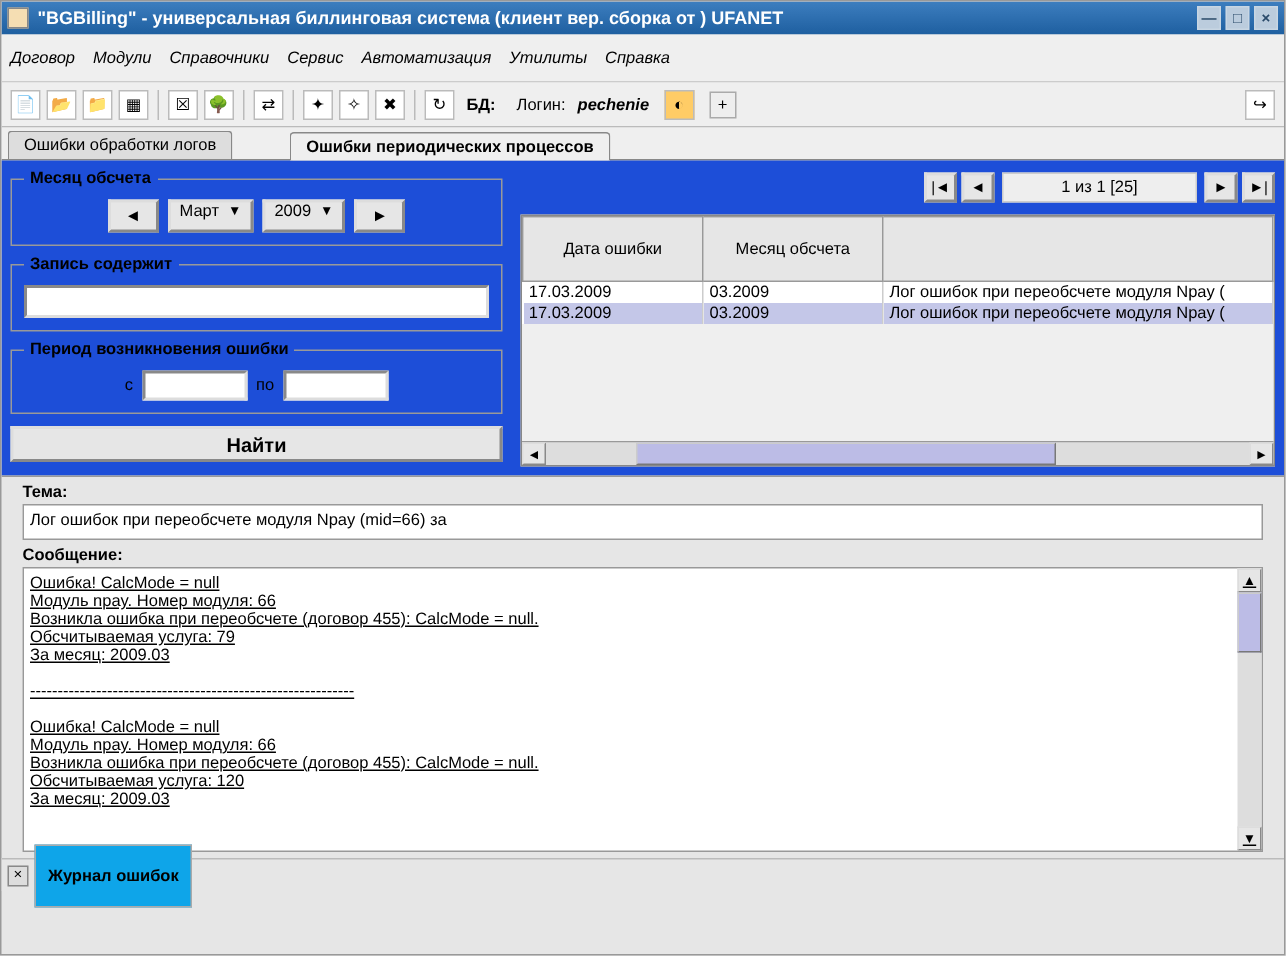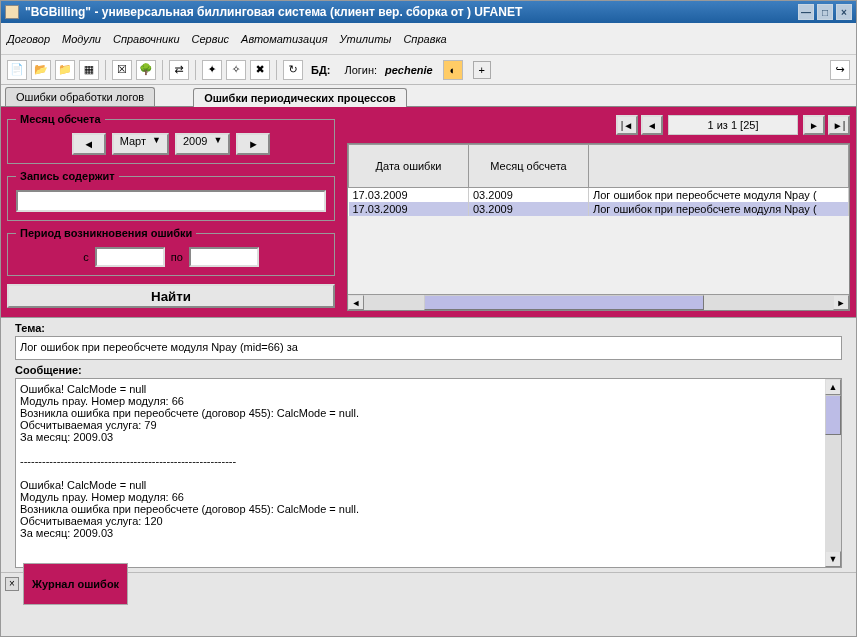--- a/index.html
+++ b/index.html
@@ -15,21 +15,21 @@
   .sep { width:1px; height:20px; background:#bbb; margin:0 2px;}
   .toolbar label { margin-left:4px; font-weight:bold;}
   .toolbar select { width: 130px; height:20px; border:1px solid #888; background:#fff;}
   .toolbar .login { margin-left:10px;}
   .toolbar .loginval { font-weight:bold; margin-left:4px;font-style:italic;}
   .toolbar .plusbtn { margin-left:6px; width:18px; height:18px; border:1px solid #aaa; background:#eee; display:inline-flex;align-items:center;justify-content:center;}
   .toolbar .spacer { flex:1;}
   .tabs { background:#efefef; height:22px; display:flex; align-items:flex-end; border-bottom:1px solid #888; padding-left:4px;gap:36px;}
   .tab { border:1px solid #888; border-bottom:none; padding:3px 10px; background:#ddd; margin-right:2px; border-radius:3px 3px 0 0;}
   .tab.active { background:#efefef; font-weight:bold; position:relative; top:1px;}
-  .content { display:flex; height:210px; background:#be185d;}
+  .content { display:flex; height:210px; background:#1d4ed8;}
   .leftpanel { width:340px; padding:6px;}
   fieldset { border:1px solid #999; padding:8px; margin-bottom:6px; font-size:11px;}
   legend { padding:0 4px; font-weight:bold;}
   .monthrow { display:flex; gap:6px; align-items:center; justify-content:center;}
   .arrowbtn { width:34px; height:22px; border:2px outset #ddd; background:#e6e6e6; display:inline-flex; align-items:center; justify-content:center;}
   .combo { height:22px; border:2px outset #ddd; background:#e6e6e6; display:inline-flex; padding:0 6px; gap:6px;}
   .combo::after { content:"▼"; font-size:9px;}
   .textinput { width:100%; height:22px; border:2px inset #ddd; background:#fff;}
   .periodrow { display:flex; align-items:center; gap:6px; justify-content:center;}
   .periodrow .pinp { width:70px; height:20px; border:2px inset #ddd; background:#fff;}
@@ -44,29 +44,29 @@
   td { border-right:1px solid #ccc; padding:1px 4px; white-space:nowrap; overflow:hidden;}
   tr.selrow td { background:#c4c7e8;}
   .tblspace { flex:1; background:#efefef;}
   .hscroll { height:16px; background:#ddd; display:flex; border-top:1px solid #999;}
   .hscroll .sbtn { width:16px; background:#e6e6e6; border:1px outset #ddd; display:flex;align-items:center;justify-content:center; font-size:9px;}
   .hscroll .track { flex:1; background:#ddd; position:relative;}
   .hscroll .thumb { position:absolute; left:60px; width:280px; top:0; bottom:0; background:#bcbce6; border:1px outset #ccc;}
   .lower { padding:4px 14px; border-top:1px solid #999;}
   .lbllabel { font-weight:bold; font-size:11px; margin-bottom:2px; display:block;}
   .themabox { width:100%; height:24px; border:1px solid #999; background:#fff; padding:4px; margin-bottom:4px; position:relative;}
-  .msgwrap { border:1px solid #999; background:#fff; height:190px; display:flex;}
+  .msgwrap { border:1px solid #999; background:#fff; height:190px; display:flex;text-decoration:underline;}
   .msgarea { flex:1; padding:4px; font-size:11px; white-space:pre-wrap; overflow:hidden;}
   .vscroll { width:16px; background:#ddd; display:flex; flex-direction:column;}
   .vscroll .sbtn { height:16px; background:#e6e6e6; border:1px outset #ddd; display:flex;align-items:center;justify-content:center; font-size:9px;}
   .vscroll .track { flex:1; position:relative;}
   .vscroll .thumb { position:absolute; top:0; height:40px; left:0; right:0; background:#bcbce6; border:1px outset #ccc;}
   .statusbar { height:22px; background:#e6e6e6; border-top:1px solid #bbb; display:flex; align-items:center; padding:0 4px;}
   .statusbar .closebtn { width:14px; height:14px; border:1px solid #888; background:#ddd; margin-right:4px; font-size:10px; display:inline-flex; align-items:center; justify-content:center;}
-  .statusbar .stab { border:1px solid #aaa; padding:14px 8px; background:#be185d; font-weight:bold;}
+  .statusbar .stab { border:1px solid #aaa; padding:14px 8px; background:#0ea5e9; font-weight:bold;}
 </style>
 </head>
 <body>
 
 <div class="titlebar">
   <span class="icon"></span>
   <span class="title">"BGBilling" - универсальная биллинговая система (клиент вер.  сборка  от ) UFANET</span>
   <span class="winbtn">—</span>
   <span class="winbtn">□</span>
   <span class="winbtn">×</span>

